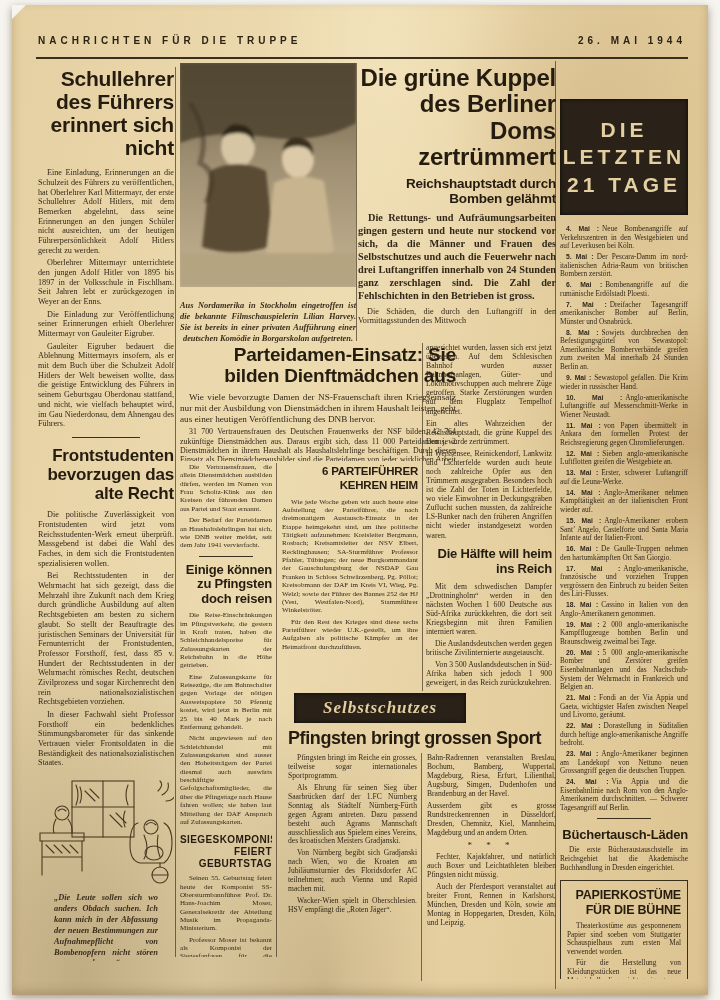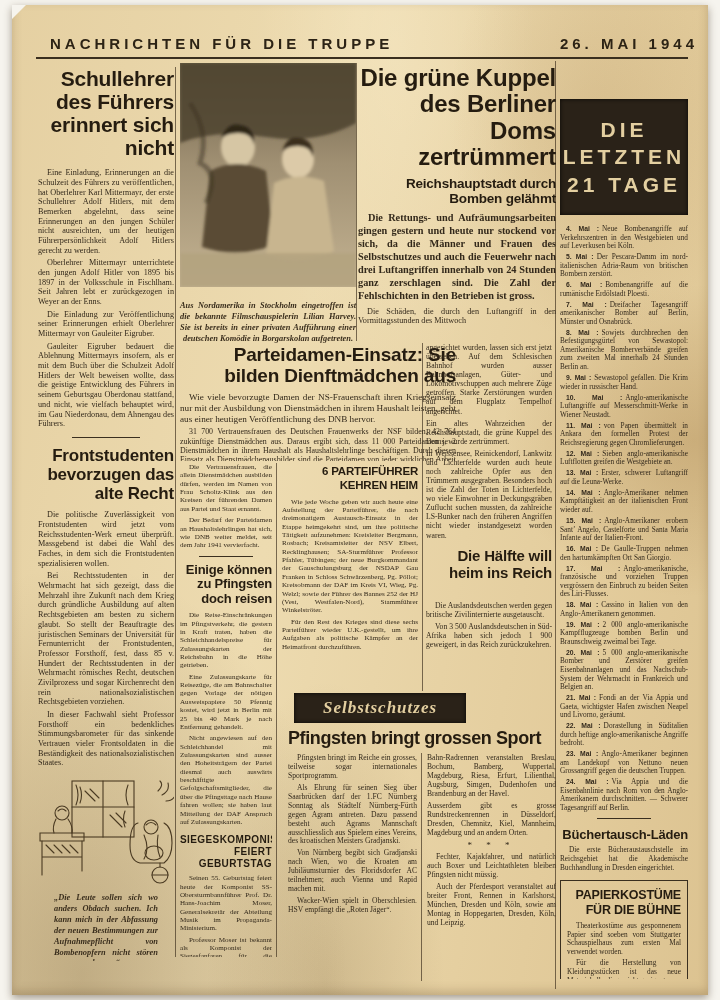--- a/index.html
+++ b/index.html
@@ -15,22 +15,22 @@
       linear-gradient(100deg,#e5d0a2 0%,#eddbb0 40%,#e3cc9c 78%,#dcc391 100%);
     box-shadow:0 3px 8px rgba(60,45,25,.45), inset 0 -4px 10px rgba(90,65,30,.25);
     color:#32281b;}
   .paper::before{content:"";position:absolute;left:0;top:0;border-style:solid;
     border-width:14px 14px 0 0;border-color:#f6f4ee transparent transparent transparent;}
   .abs{position:absolute;}
   .hrule{position:absolute;background:#3a2f1f;}
   .vrule{position:absolute;width:1px;background:rgba(55,42,24,.65);}
   
   .masthead{display:flex;justify-content:space-between;
-    font-family:"Liberation Sans",sans-serif;font-weight:700;font-size:15px;
-    letter-spacing:4px;color:#2c2315;margin-left:12px;}
+    font-family:"Liberation Sans",sans-serif;font-weight:700;font-size:10px;
+    letter-spacing:4px;color:#2c2315;}
   
   .hl{font-family:"Liberation Sans",sans-serif;font-weight:700;color:#251c10;
       text-align:right;letter-spacing:-0.2px;}
   .hl-1{font-size:21px;line-height:1.1;margin:0 0 9px;}
   .hl-2{font-size:17px;line-height:1.12;margin:7px 0 7px;}
   .hl-main{font-size:24px;line-height:1.1;margin:0 0 5px;}
   .hl-sub{font-size:13.5px;line-height:1.12;margin:0 0 6px;}
   .hl-part{font-size:19px;line-height:1.1;margin:0 0 5px;}
   .hl-small{font-size:13px;line-height:1.12;margin:6px 0 5px;}
   .hl-caps{font-size:10px;line-height:1.2;margin:8px 0 4px;letter-spacing:.4px;}
@@ -214,23 +214,24 @@
       </div>
   </div>
 
   <div class="abs" style="left:414px;top:338px;width:126px;height:348px;overflow:hidden;">
     <div class="bt fs-r1">
 
     <p class="cont">angerichtet wurden, lassen sich erst jetzt übersehen. Auf dem Schlesischen Bahnhof wurden ausser Bahnhofsanlagen, Güter- und Lokomotivschuppen auch mehrere Züge getroffen. Starke Zerstörungen wurden auf dem Flugplatz Tempelhof angerichtet.</p>
         <p class="cont">Ein altes Wahrzeichen der Reichshauptstadt, die grüne Kuppel des Doms, wurde zertrümmert.</p>
         <p class="cont">In Weissensee, Reinickendorf, Lankwitz und Lichterfelde wurden auch heute noch zahlreiche Opfer aus den Trümmern ausgegraben. Besonders hoch ist die Zahl der Toten in Lichterfelde, wo viele Einwohner in Deckungsgräben Zuflucht suchen mussten, da zahlreiche LS-Bunker nach den früheren Angriffen nicht wieder instandgesetzt worden waren.</p>
       </div>
-    <h3 class="hl" style="font-size:15px;line-height:1.15;margin:7px 0 20px;">Die Hälfte will heim ins Reich</h3>
+    <h3 class="hl" style="font-size:13px;line-height:1.15;margin:7px 0 5px;">Die Hälfte will heim ins Reich</h3>
     <div class="bt fs-r1">
 
+    <p>Mit dem schwedischen Dampfer „Drottningholm“ werden in den nächsten Wochen 1 600 Deutsche aus Süd-Afrika zurückkehren, die dort seit Kriegsbeginn mit ihren Familien interniert waren.</p>
         <p>Die Auslandsdeutschen werden gegen britische Zivilinternierte ausgetauscht.</p>
         <p>Von 3 500 Auslandsdeutschen in Süd-Afrika haben sich jedoch 1 900 geweigert, in das Reich zurückzukehren.</p>
       </div>
   </div>
 
   <div class="abs" style="left:276px;top:688px;width:268px;height:292px;overflow:hidden;">
     <div class="blackbox box-sport">Selbstschutzes</div>
     <h2 class="hl hl-sport">Pfingsten bringt grossen Sport</h2>
     <div class="sportcols">
       <div class="bt fs-sport">

